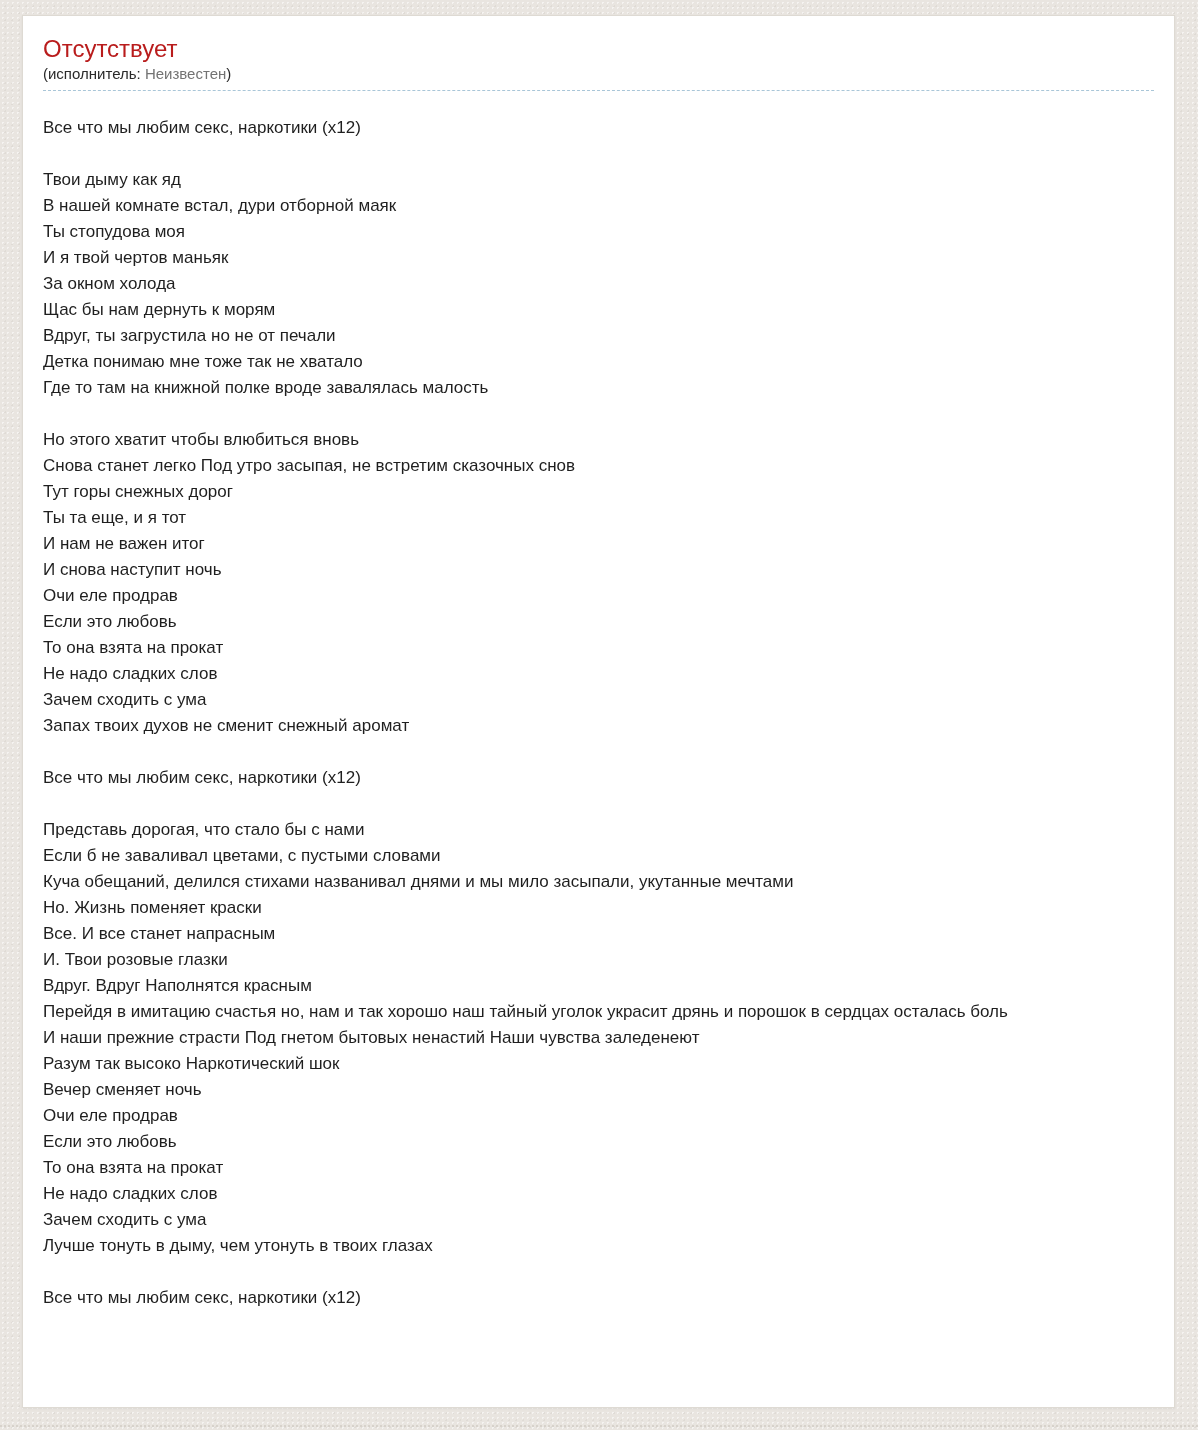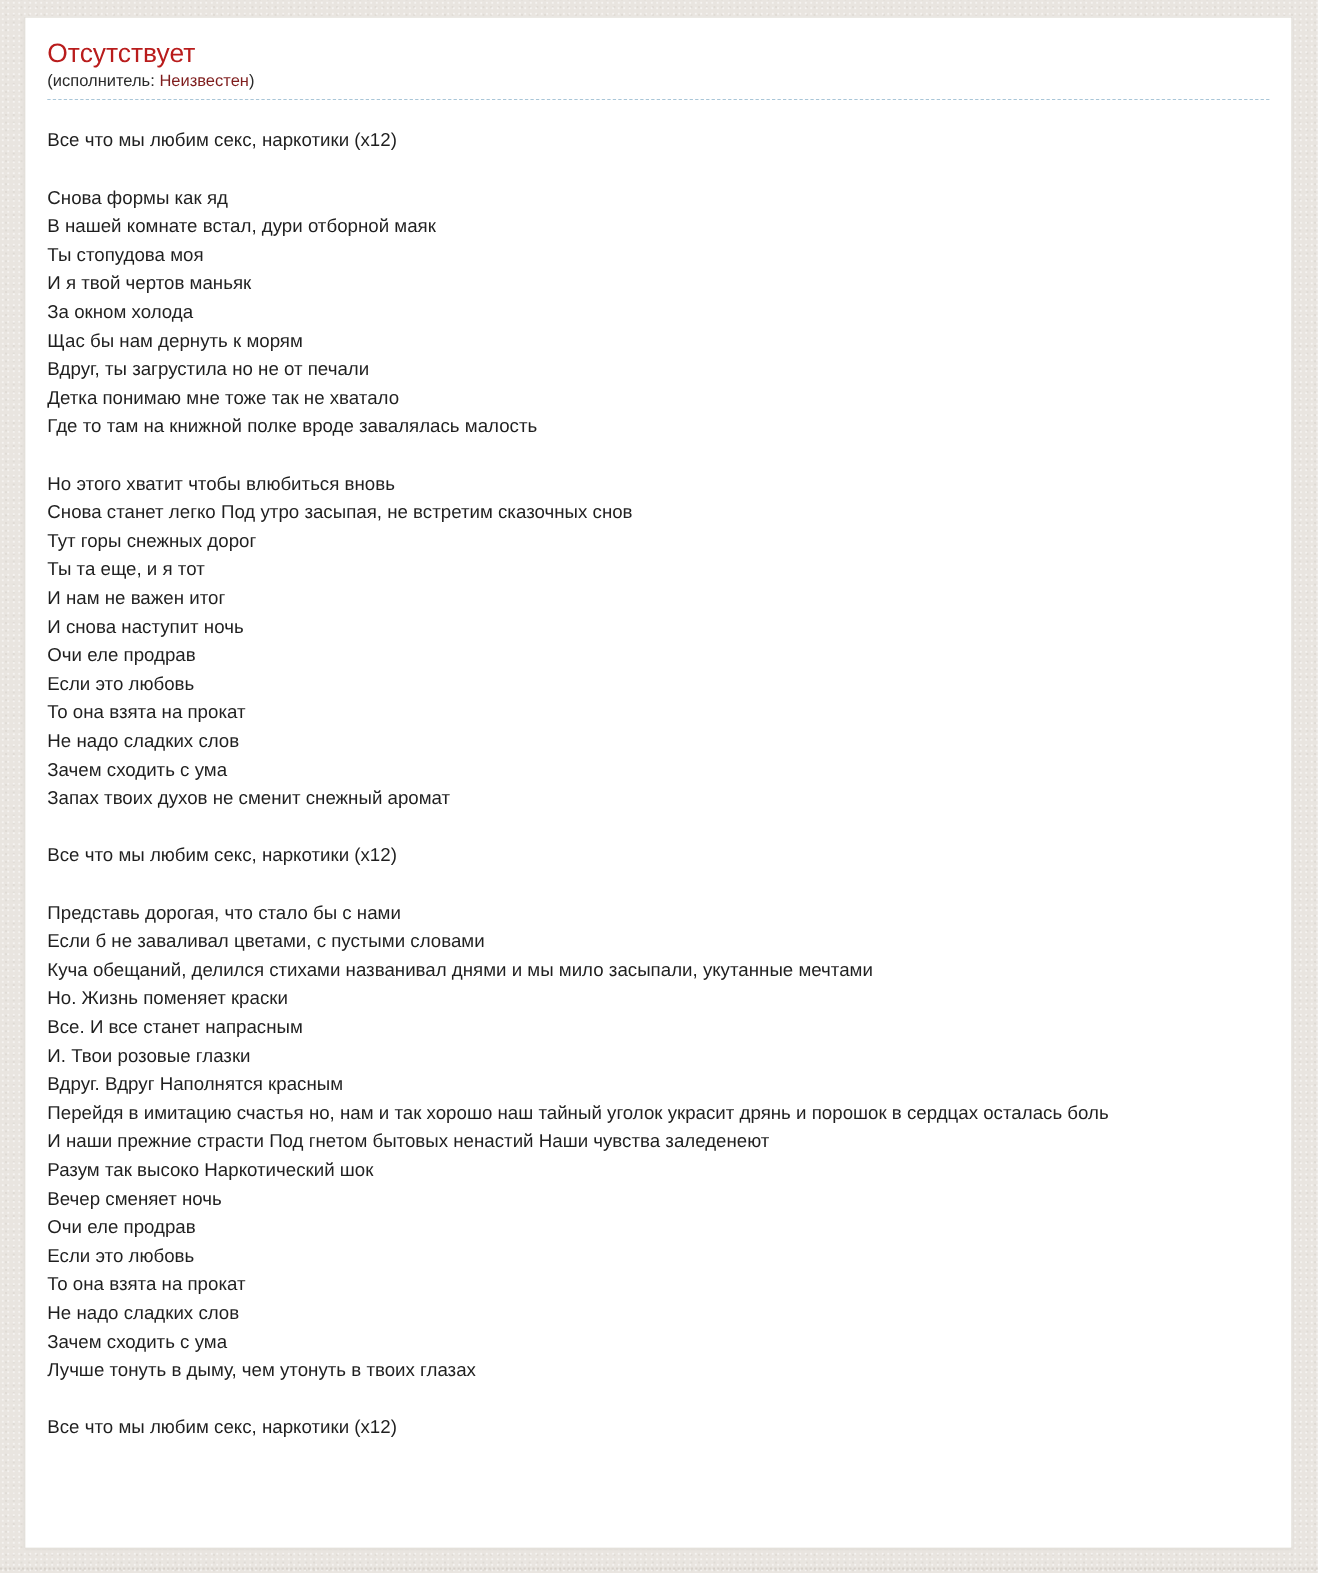--- a/index.html
+++ b/index.html
@@ -50,21 +50,21 @@
     color: #b91c1c;
   }
 
   .artist-line {
     font-size: 15px;
     color: #2a2a2a;
     line-height: 1.2;
   }
 
   .artist-link {
-    color: #7f1d1d;
+    color: #737373;
     text-decoration: none;
     cursor: pointer;
   }
 
   .lyrics {
     font-size: 17px;
     color: #1f1f1f;
     line-height: 26px;
     margin-top: 24px;
   }
@@ -89,21 +89,21 @@
 <div class="content-card">
 
   <div class="song-header">
     <h1 class="song-title">Отсутствует</h1>
     <div class="artist-line"><span>(исполнитель:</span>&nbsp;<a class="artist-link">Неизвестен</a><span>)</span></div>
   </div>
 
   <div class="lyrics">
       <div class="lyric-line">Все что мы любим секс, наркотики (х12)</div>
       <div class="lyric-line">&nbsp;</div>
-      <div class="lyric-line">Снова формы как яд</div>
+      <div class="lyric-line">Твои дыму как яд</div>
       <div class="lyric-line">В нашей комнате встал, дури отборной маяк</div>
       <div class="lyric-line">Ты стопудова моя</div>
       <div class="lyric-line">И я твой чертов маньяк</div>
       <div class="lyric-line">За окном холода</div>
       <div class="lyric-line">Щас бы нам дернуть к морям</div>
       <div class="lyric-line">Вдруг, ты загрустила но не от печали</div>
       <div class="lyric-line">Детка понимаю мне тоже так не хватало</div>
       <div class="lyric-line">Где то там на книжной полке вроде завалялась малость</div>
       <div class="lyric-line">&nbsp;</div>
       <div class="lyric-line">Но этого хватит чтобы влюбиться вновь</div>

